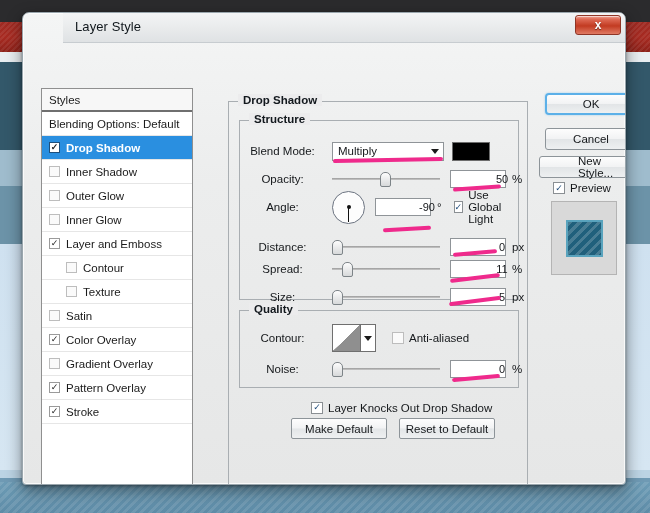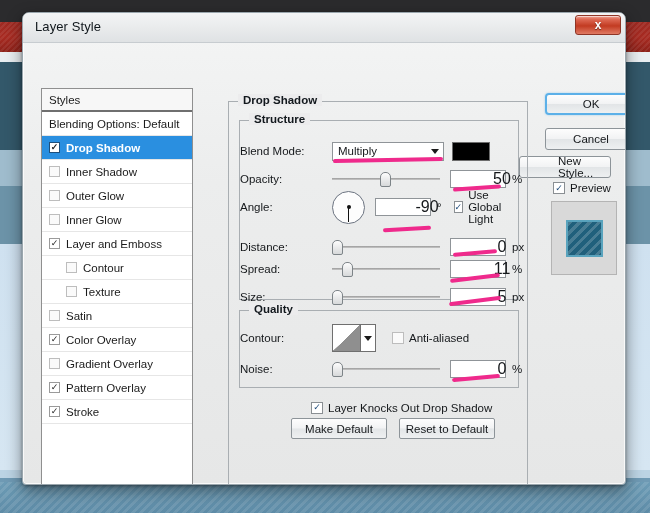--- a/index.html
+++ b/index.html
@@ -42,20 +42,21 @@
     border: 1px solid #9aa6ad;
     box-shadow: 0 0 0 1px rgba(255,255,255,.75) inset,
                 0 6px 16px rgba(0,0,0,.45),
                 0 1px 3px rgba(0,0,0,.35);
     overflow: hidden;
   }
   #titlebar {
     position: relative; height: 30px;
     background: linear-gradient(180deg, #f3f4f5 0%, #e9ebec 52%, #dfe2e4 100%);
     border-bottom: 1px solid #c7ccd0;
+    margin-left: 40px;
   }
   #title-text {
     position: absolute; left: 12px; top: 6px;
     font-size: 13px; color: #10171c; letter-spacing: .1px;
   }
   #close-btn {
     position: absolute; right: 4px; top: 2px;
     width: 46px; height: 20px; border-radius: 3px;
     background: linear-gradient(180deg,#f0a79a 0%, #de6a55 18%, #c23b22 55%, #e07a63 100%);
     border: 1px solid #8e3526;
@@ -104,21 +105,21 @@
     font-size: 11.5px; color: #15181b;
     display: flex; align-items: center; justify-content: center;
     cursor: pointer;
   }
   .btn.primary {
     border: 2px solid #5cb0e8; border-radius: 4px;
     box-shadow: 0 0 2px rgba(92,176,232,.6);
   }
   #btn-ok { left: 522px; top: 50px; }
   #btn-cancel { left: 522px; top: 85px; }
-  #btn-newstyle { left: 496px; top: 113px; padding-left: 38px; }
+  #btn-newstyle { left: 516px; top: 113px; padding-left: 38px; }
 
   #preview-row {
     position: absolute; left: 530px; top: 139px;
     display: flex; align-items: center; gap: 5px;
     font-size: 11.5px; color: #15181b;
   }
   #preview-box {
     position: absolute; left: 528px; top: 158px;
     width: 66px; height: 74px;
     background: #d9d9d9; border: 1px solid #b4b4b4;
@@ -149,21 +150,21 @@
   #grp-dropshadow { left: 205px; top: 58px; width: 300px; height: 398px; border-top-color:#a9aeb2; }
   #grp-structure  { left: 10px;  top: 18px; width: 280px; height: 180px; }
   #grp-quality    { left: 10px;  top: 208px; width: 280px; height: 78px; }
 
   
   .frow {
     position: absolute; left: 0; width: 280px; height: 20px;
     display: flex; align-items: center;
   }
   .flabel {
-    width: 92px; text-align: left; padding-right: 7px;
+    width: 92px; text-align: center; padding-right: 7px;
     font-size: 11.5px; color: #15181b; flex: none;
   }
   .unit { font-size: 11.5px; color: #15181b; margin-left: 6px; }
 
   .select {
     position: relative; width: 112px; height: 19px;
     border: 1px solid #8f9498; background: #fff;
     font-size: 11.5px; color: #15181b;
     display: flex; align-items: center; padding-left: 5px;
     cursor: pointer;
@@ -174,21 +175,21 @@
     border-left: 4px solid transparent; border-right: 4px solid transparent;
     border-top: 5px solid #1a1a1a;
   }
   .color-swatch {
     width: 38px; height: 19px; margin-left: 8px;
     background: #000; border: 1px solid #6d6d6d; cursor: pointer;
   }
 
   .numbox {
     width: 56px; height: 18px; border: 1px solid #8f9498;
-    background: #fff; font-size: 16px; color: #15181b;
+    background: #fff; font-size: 11px; color: #15181b;
     display: flex; align-items: center; justify-content: center; padding-left: 48px;
   }
 
   .slider { position: relative; width: 108px; height: 18px; flex: none; }
   .slider .track {
     position: absolute; left: 0; right: 0; top: 8px; height: 2px;
     background: linear-gradient(180deg,#9a9a9a,#c9c9c9);
   }
   .slider .thumb {
     position: absolute; top: 2px; width: 11px; height: 15px;

